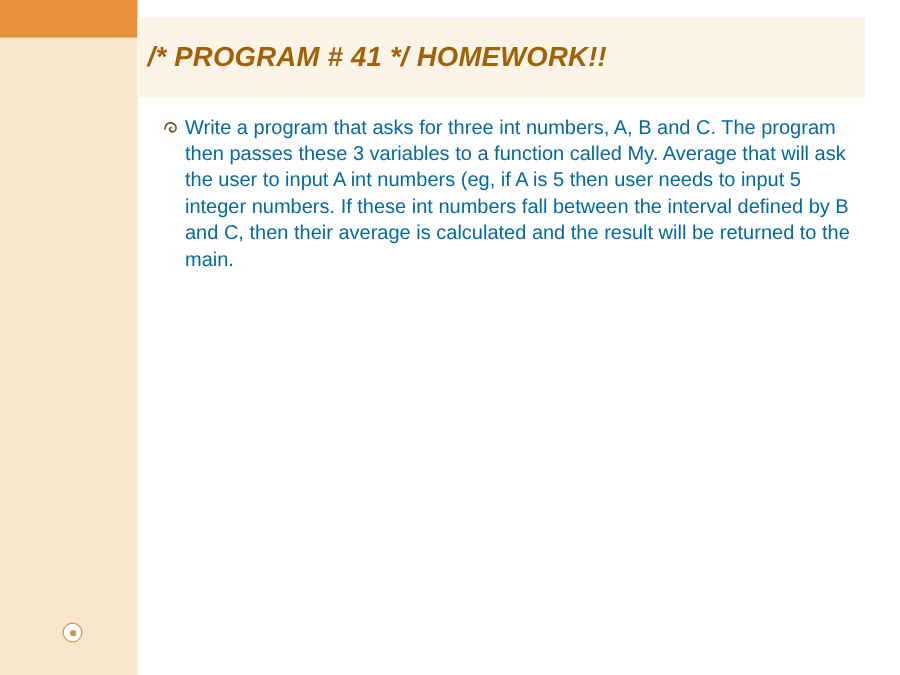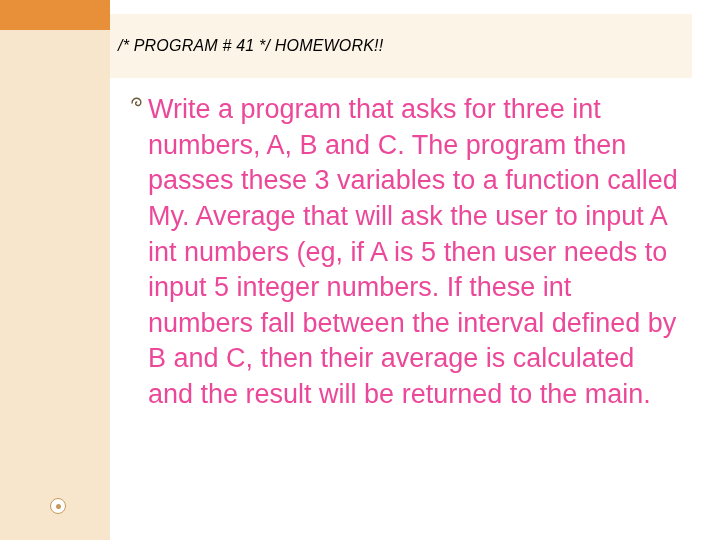--- a/index.html
+++ b/index.html
@@ -36,47 +36,47 @@
     left: 110px;
     top: 14px;
     right: 28px;
     height: 64px;
     background: #fcf4e7;
     display: flex;
     align-items: center;
     padding-left: 8px;
   }
   .header-text {
-    font-size: 16px;
+    font-size: 22px;
     font-style: italic;
-    font-weight: 400;
-    color: #000000;
+    font-weight: 700;
+    color: #a16207;
     letter-spacing: 0.2px;
   }
   .body-area {
     position: absolute;
     left: 130px;
     top: 92px;
     right: 40px;
   }
   .bullet-row {
     display: flex;
     align-items: flex-start;
   }
   .bullet-icon {
     flex: 0 0 auto;
     width: 18px;
     margin-top: 4px;
     color: #6a5a3a;
   }
   .bullet-icon svg { display: block; }
   .body-text {
-    font-size: 27px;
+    font-size: 16px;
     line-height: 1.32;
-    color: #ec4899;
+    color: #0369a1;
     font-weight: 400;
   }
   .slide-marker {
     position: absolute;
     left: 50px;
     bottom: 26px;
     width: 16px;
     height: 16px;
     border: 1.5px solid #c79a5a;
     border-radius: 50%;

